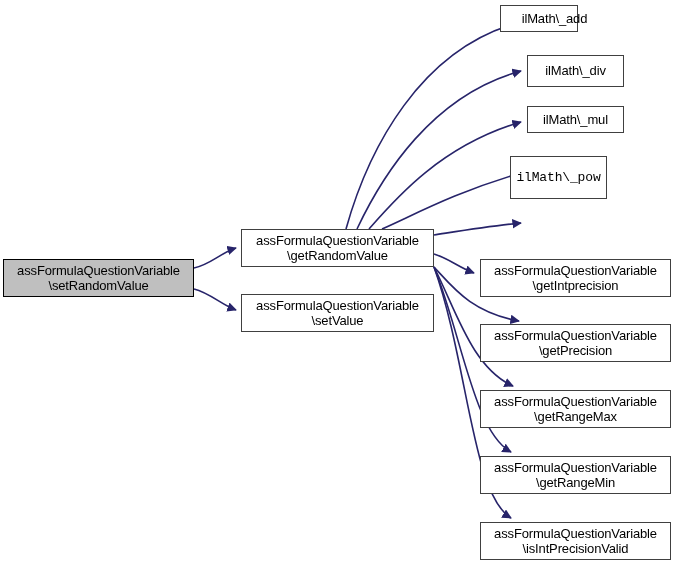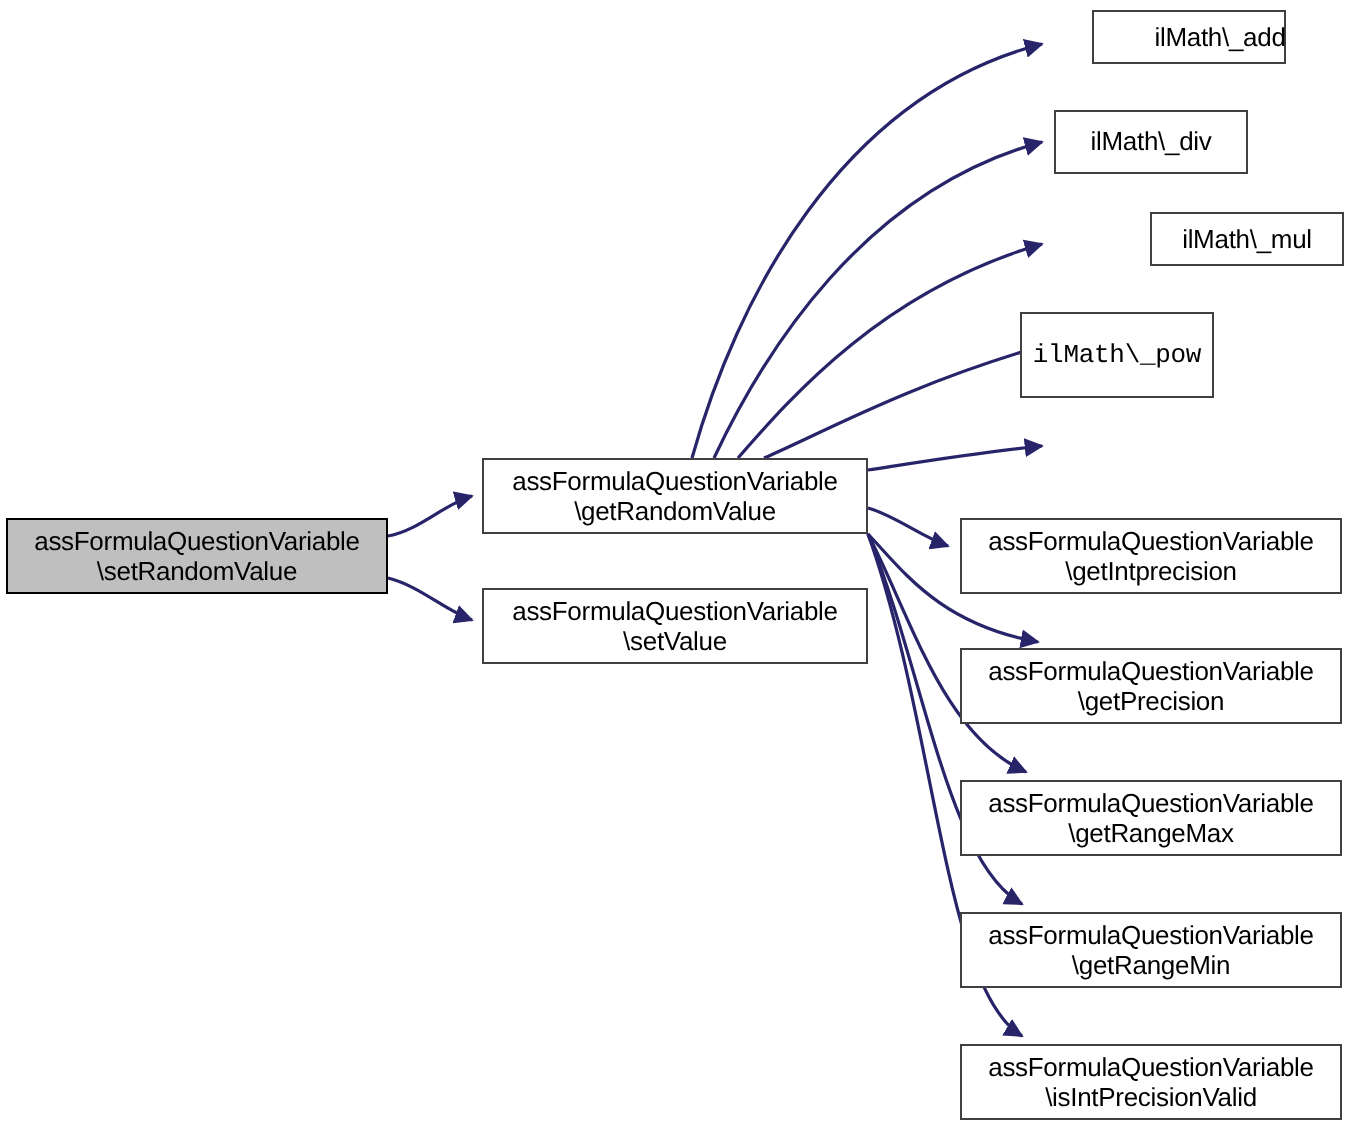--- a/index.html
+++ b/index.html
@@ -80,25 +80,25 @@
 
   <div class="node highlight" style="left:3px; top:259px; width:191px; height:38px;">assFormulaQuestionVariable
 \setRandomValue</div>
 
   <div class="node" style="left:241px; top:229px; width:193px; height:38px;">assFormulaQuestionVariable
 \getRandomValue</div>
 
   <div class="node" style="left:241px; top:294px; width:193px; height:38px;">assFormulaQuestionVariable
 \setValue</div>
 
-  <div class="node small" style="left:546px; top:5px; width:97px; height:27px;padding-left:31px;">ilMath\_add</div>
+  <div class="node small" style="left:500px; top:5px; width:78px; height:27px;padding-left:31px;">ilMath\_add</div>
 
   <div class="node small" style="left:527px; top:55px; width:97px; height:32px;">ilMath\_div</div>
 
-  <div class="node small" style="left:527px; top:106px; width:97px; height:27px;margin-left:48px;">ilMath\_mul</div>
+  <div class="node small" style="left:527px; top:106px; width:97px; height:27px;">ilMath\_mul</div>
 
   <div class="node small" style="left:510px; top:156px; width:97px; height:43px;font-family:Liberation Mono, monospace;">ilMath\_pow</div>
 
 
   <div class="node" style="left:480px; top:259px; width:191px; height:38px;">assFormulaQuestionVariable
 \getIntprecision</div>
 
   <div class="node" style="left:480px; top:324px; width:191px; height:38px;">assFormulaQuestionVariable
 \getPrecision</div>
 

